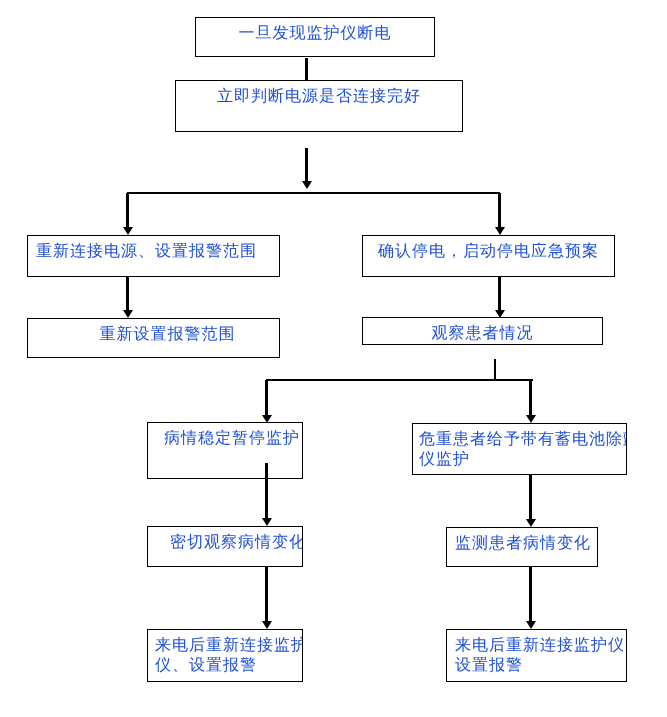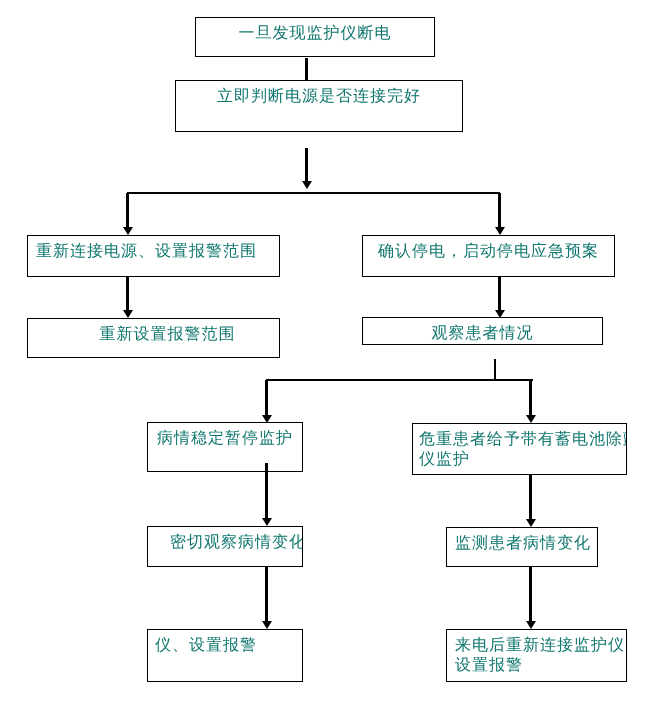--- a/index.html
+++ b/index.html
@@ -6,21 +6,21 @@
     margin: 0;
     padding: 0;
     background: #ffffff;
   }
   .canvas {
     position: relative;
     width: 667px;
     height: 717px;
     background: #ffffff;
     font-family: "Liberation Sans", sans-serif;
-    color: #0f766e;
+    color: #1d4ed8;
     overflow: hidden;
   }
   .node {
     position: absolute;
     box-sizing: border-box;
     border: 1px solid #000000;
     background: #ffffff;
     font-size: 16px;
     line-height: 20px;
     letter-spacing: 1px;
@@ -114,21 +114,21 @@
 
   <div class="arrow" style="left:262px; top:380px; height:43px;">
     <div class="shaft"></div>
     <div class="head"></div>
   </div>
   <div class="arrow" style="left:526px; top:380px; height:43px;">
     <div class="shaft"></div>
     <div class="head"></div>
   </div>
 
-  <div class="node" style="left:147px; top:422px; width:156px; height:50px; padding-left:9px;">病情稳定暂停监护</div>
+  <div class="node" style="left:147px; top:422px; width:156px; height:57px; padding-left:16px;">病情稳定暂停监护</div>
   <div class="node" style="left:412px; top:423px; width:215px; height:52px; padding-left:6px;">
     <span class="ln">危重患者给予带有蓄电池除颤</span>
     <span class="ln">仪监护</span>
   </div>
 
   <div class="arrow" style="left:262px; top:463px; height:63px;">
     <div class="shaft"></div>
     <div class="head"></div>
   </div>
   <div class="arrow" style="left:526px; top:475px; height:52px;">
@@ -142,20 +142,21 @@
   <div class="arrow" style="left:262px; top:567px; height:62px;">
     <div class="shaft"></div>
     <div class="head"></div>
   </div>
   <div class="arrow" style="left:526px; top:567px; height:62px;">
     <div class="shaft"></div>
     <div class="head"></div>
   </div>
 
   <div class="node" style="left:147px; top:629px; width:156px; height:53px; padding-left:7px;">
+    <span class="ln">来电后重新连接监护</span>
     <span class="ln">仪、设置报警</span>
   </div>
   <div class="node" style="left:446px; top:629px; width:181px; height:53px; padding-left:8px;">
     <span class="ln">来电后重新连接监护仪、</span>
     <span class="ln">设置报警</span>
   </div>
 
 </div>
 
 </body></html>

